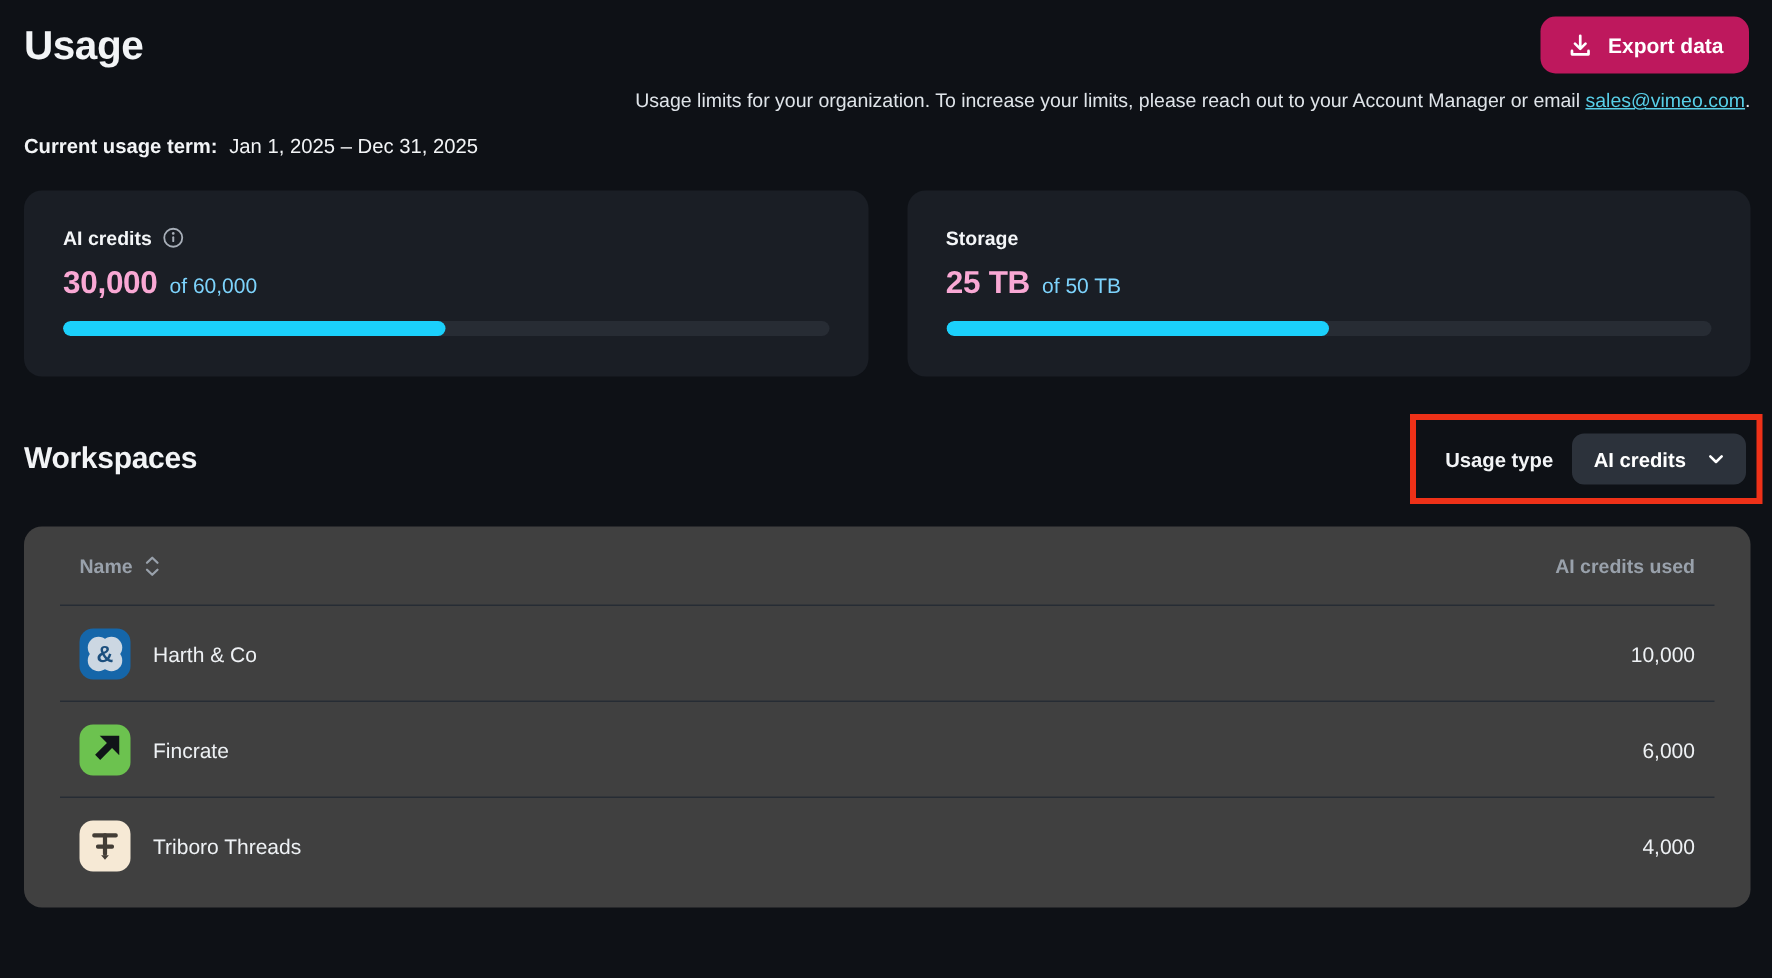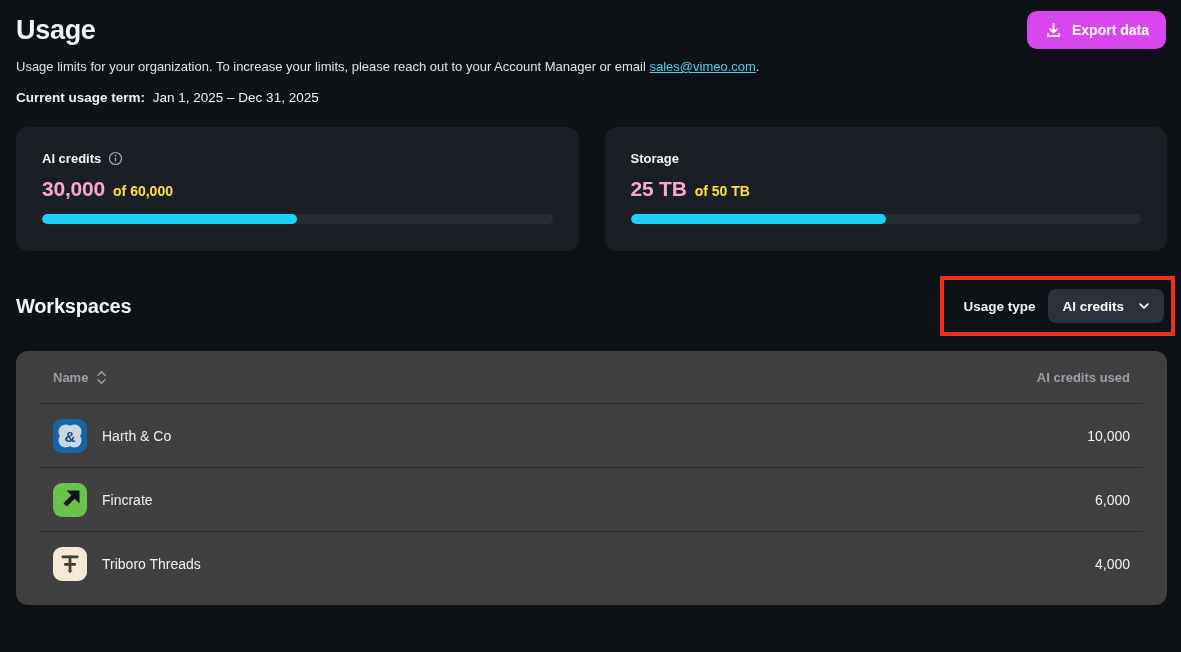--- a/index.html
+++ b/index.html
@@ -11,41 +11,41 @@
     position: relative;
     overflow: hidden;
   }
   .page { padding: 12px 14px 16px 16px; position: relative; width: 100%; height: 100%; }
 
   
   .page-title { font-size: 27px; font-weight: 700; letter-spacing: -0.3px; line-height: 36px; }
   .export-btn {
     position: absolute; top: 11px; right: 15px;
     display: flex; align-items: center; gap: 9px;
-    background: #d946ef; color: #fff;
+    background: #be185d; color: #fff;
     border: none; border-radius: 10px;
     height: 38px; padding: 0 17px;
     font-family: inherit; font-size: 14px; font-weight: 700;
     cursor: pointer;
   }
-  .subtitle { margin-top: 10px; font-size: 13px; line-height: 17px; color: #dfe4e9; }
+  .subtitle { margin-top: 10px; font-size: 13px; line-height: 17px; color: #dfe4e9; text-align: right; }
   .subtitle a { text-decoration: underline; cursor: pointer; }
   .term-line { margin-top: 15px; font-size: 13.5px; color: #f2f4f6; }
   .term-line strong { font-weight: 700; margin-right: 4px; }
 
   
   .cards { display: flex; gap: 26px; margin-top: 22px; }
   .card {
     flex: 1; background: #1a1e25; border-radius: 12px;
     padding: 24px 26px 28px 26px; height: 124px;
   }
   .card-label-row { display: flex; align-items: center; gap: 7px; font-size: 13px; font-weight: 700; color: #f4f6f8; }
   .card-value { margin-top: 11px; display: flex; align-items: baseline; gap: 8px; }
   .card-value .big { font-size: 21px; font-weight: 700; color: #f9a8d4; letter-spacing: -0.2px; }
-  .card-value .of { font-size: 14px; color: #fde047; font-weight: bold; }
+  .card-value .of { font-size: 14px; color: #7dd3fc; }
   .bar { margin-top: 13px; height: 10px; border-radius: 6px; background: #272c34; overflow: hidden; }
   .bar .fill { height: 100%; border-radius: 6px; }
 
   
   .ws-row { margin-top: 25px; display: flex; align-items: center; justify-content: space-between; min-height: 54px; }
   .ws-heading { font-size: 20px; font-weight: 700; letter-spacing: -0.2px; text-align: center; }
   .annotation-box {
     display: flex; align-items: center; gap: 13px;
     border: 4px solid #22c55e;
     padding: 9px 7px 9px 19px;

